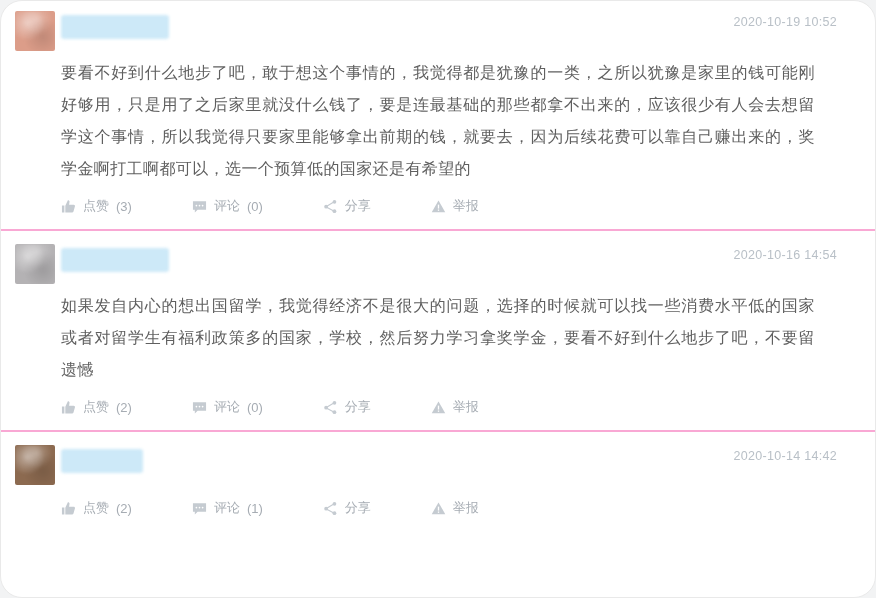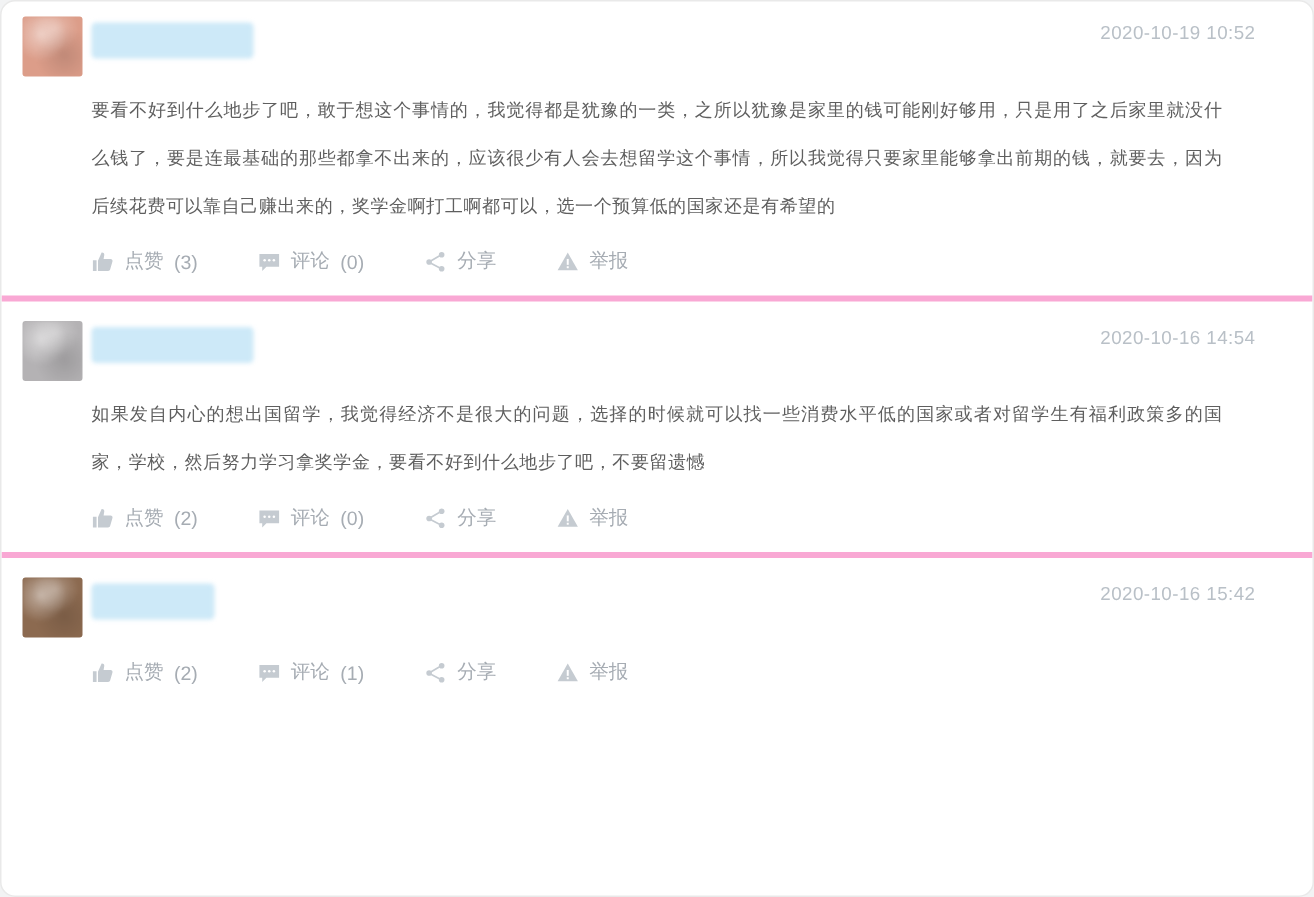--- a/index.html
+++ b/index.html
@@ -5,28 +5,28 @@
   * { margin: 0; padding: 0; box-sizing: border-box; }
   html, body {
     width: 876px; height: 598px;
     background: #f2f3f4;
     font-family: "Liberation Sans", "DejaVu Sans", sans-serif;
   }
   .card {
     width: 876px; height: 598px;
     background: #ffffff;
     border: 1px solid #e9e9e9;
-    border-radius: 10px;
+    border-radius: 22px;
     overflow: hidden;
   }
   .comment {
     position: relative;
     padding: 10px 56px 12px 14px;
   }
-  .comment + .comment { border-top: 4px solid #f9a8d4; padding-top: 13px; }
+  .comment + .comment { border-top: 2px solid #f9a8d4; padding-top: 13px; }
   .comment-header {
     position: relative;
     height: 42px;
   }
   .avatar {
     position: absolute;
     left: 0; top: 0;
     width: 40px; height: 40px;
     border-radius: 2px;
     overflow: hidden;
@@ -49,30 +49,30 @@
   .username-blur.short { width: 82px; }
   .timestamp {
     position: absolute;
     right: -18px; top: 4px;
     font-size: 12.5px;
     color: #b9c0c7;
     letter-spacing: 0.3px;
   }
   .comment-body {
     margin: 4px 4px 0 46px;
-    font-size: 12px;
+    font-size: 16px;
     line-height: 32px;
     color: #5f5f5f;
     letter-spacing: 0.4px;
     text-align: justify;
   }
   .actions {
     display: flex;
     align-items: center;
-    gap: 40px;
+    gap: 60px;
     margin: 12px 0 2px 46px;
   }
   .action {
     display: inline-flex;
     align-items: center;
     gap: 7px;
     background: none;
     border: none;
     cursor: pointer;
     font-family: inherit;
@@ -184,21 +184,21 @@
       </button>
     </div>
   </section>
 
   <section class="comment">
     <div class="comment-header">
       <div class="avatar" style="background-color: rgb(140, 106, 80);">
         <div class="avatar-blur"></div>
       </div>
       <div class="username-blur short" style="background-color: rgb(205, 233, 248);"></div>
-      <span class="timestamp">2020-10-16 15:42</span>
+      <span class="timestamp">2020-10-14 14:42</span>
     </div>
     <div class="actions">
       <button class="action">
         <svg width="15" height="15" viewBox="0 0 16 16">
             <path fill="#c5cbd1" d="M1 7h2.6v7.5H1z M4.6 14.5V7.2l2.6-5.7c1-.2 1.9.5 1.9 1.5L8.6 6h4.9c1 0 1.7.9 1.4 1.8l-1.6 5.6c-.2.7-.8 1.1-1.5 1.1z"></path>
           </svg>
         <span>点赞</span>
         <span>(2)</span>
       </button>
       <button class="action">

